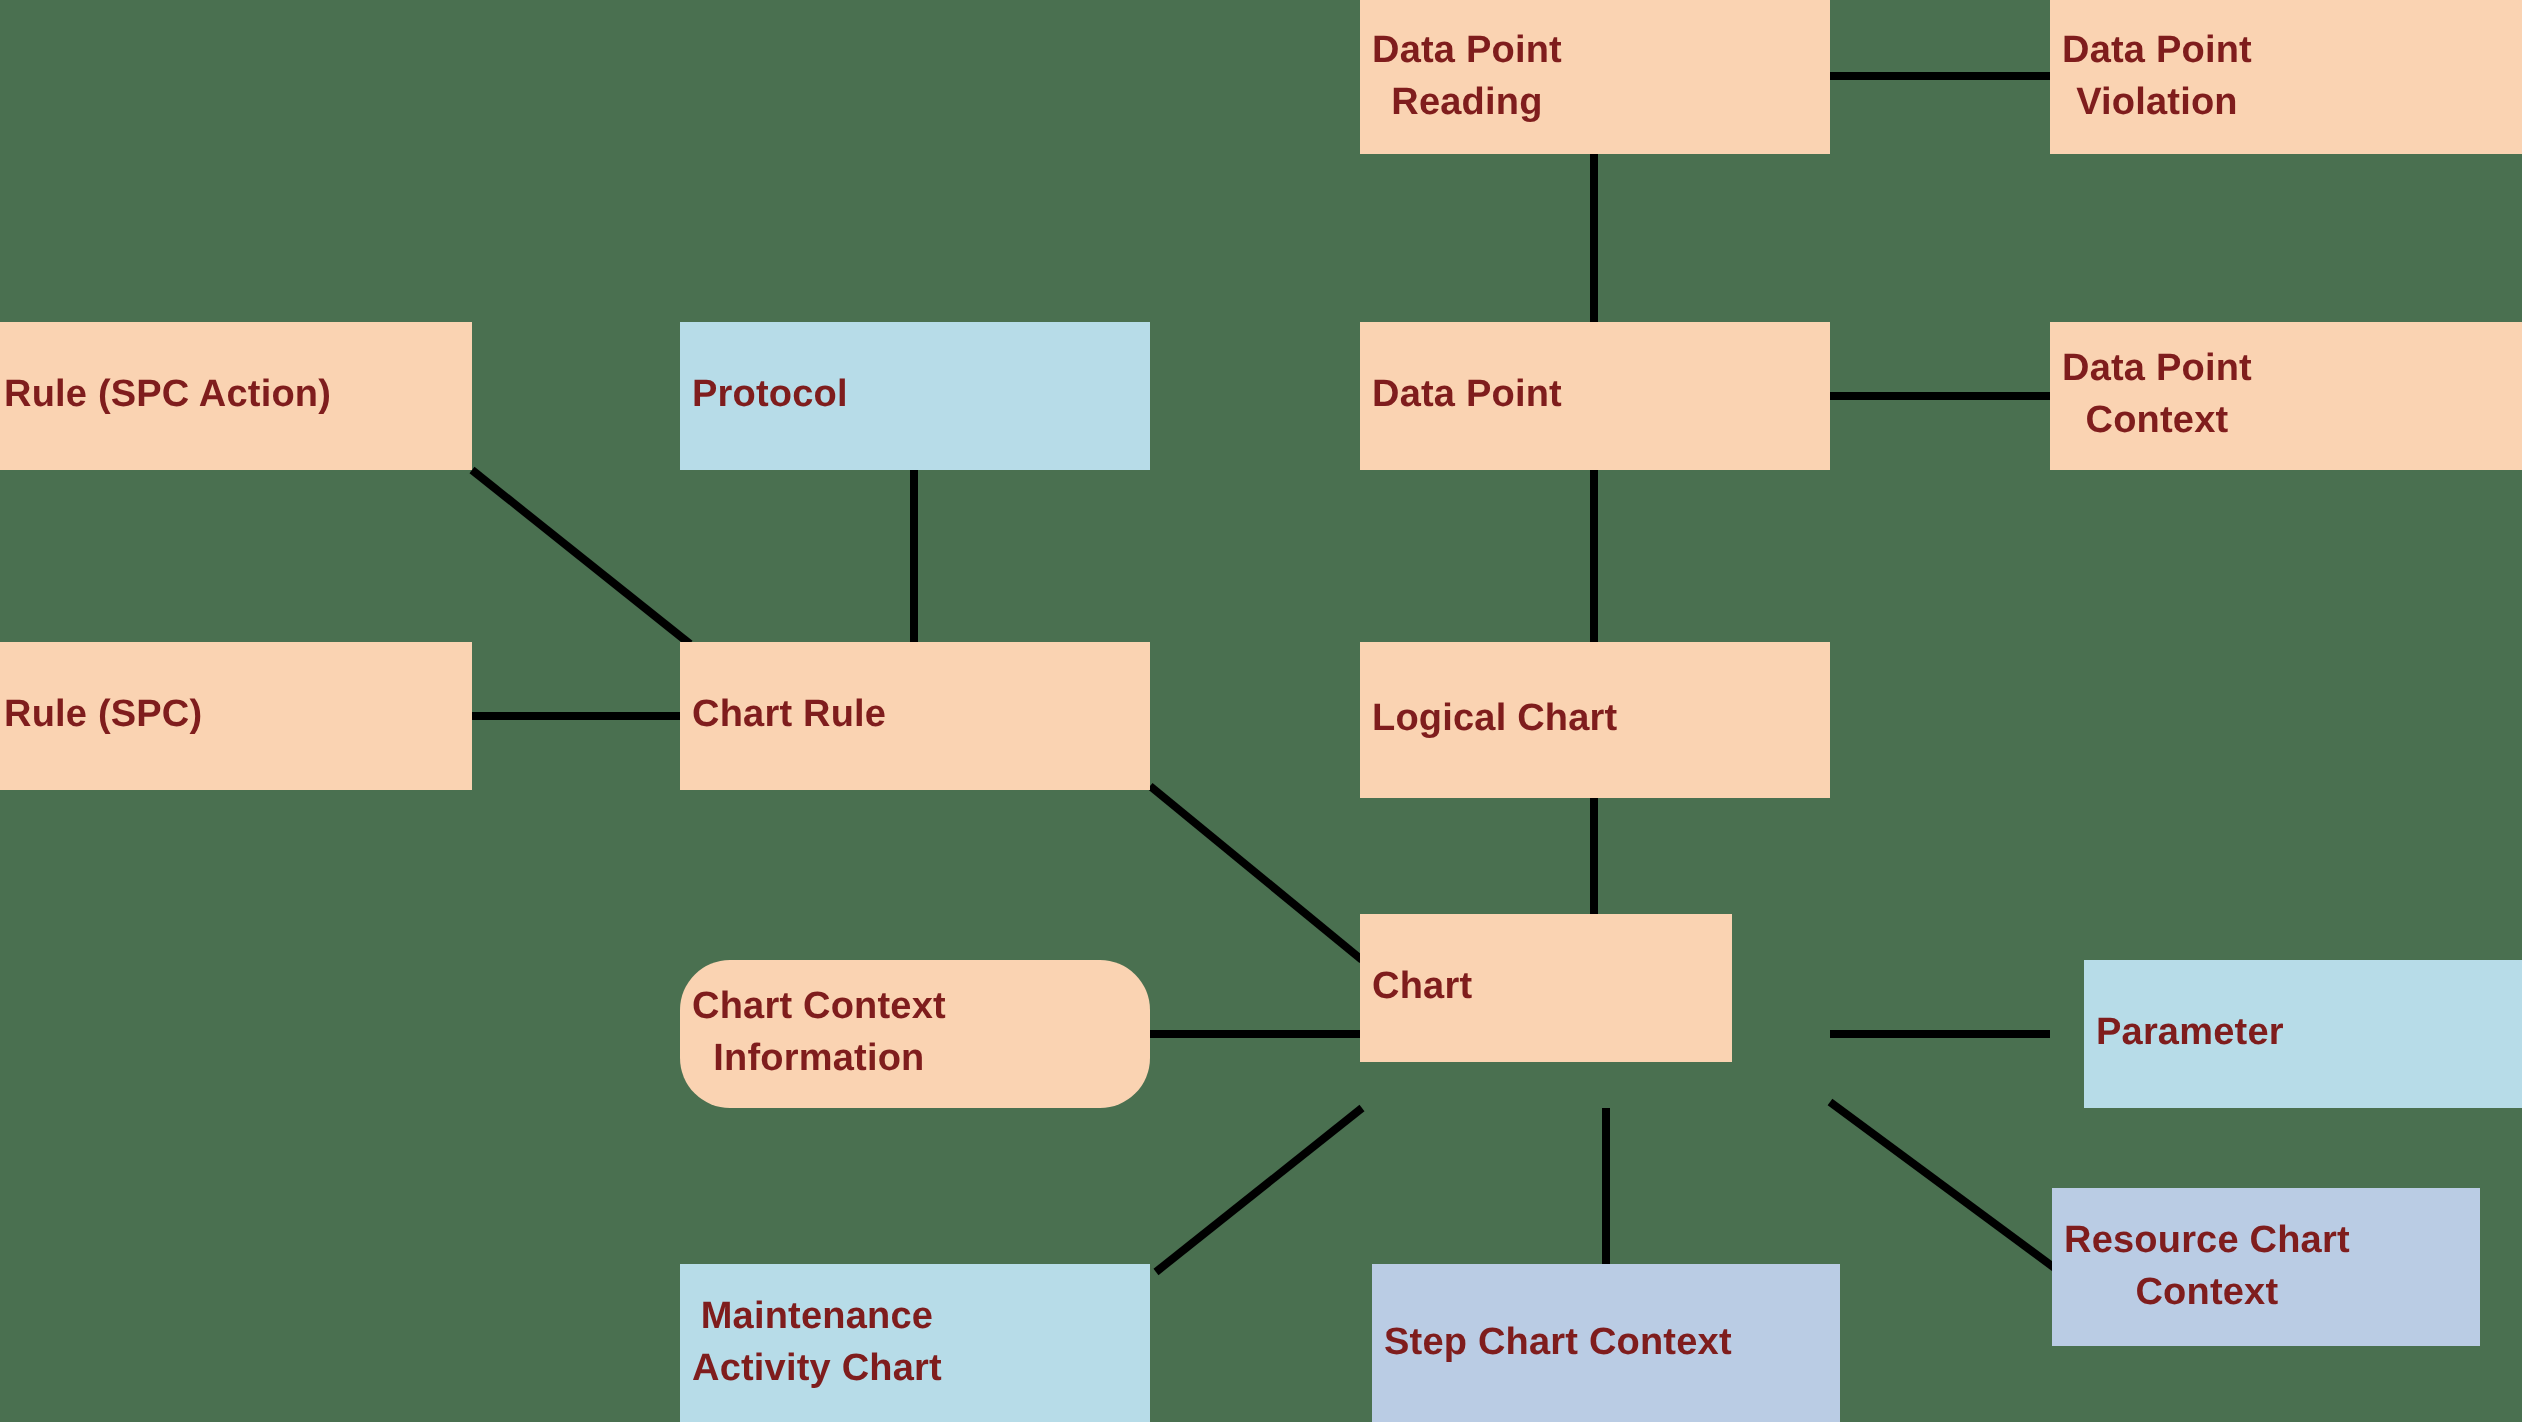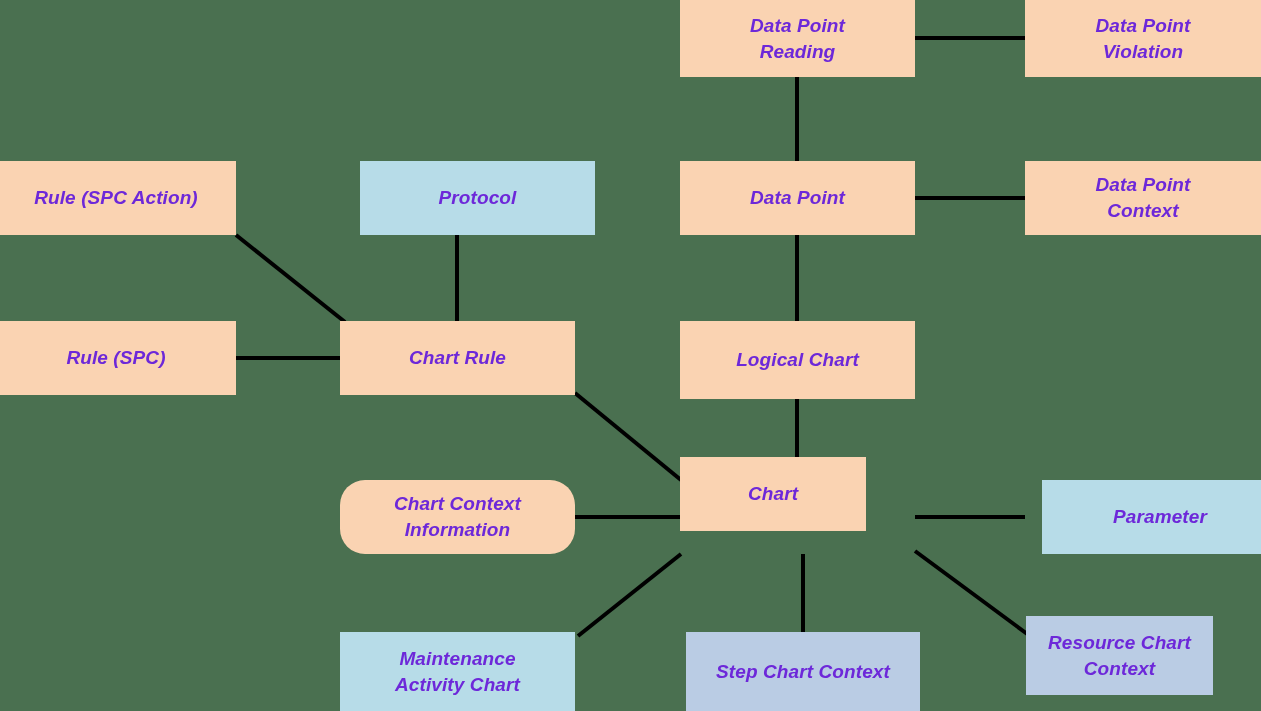--- a/index.html
+++ b/index.html
@@ -24,30 +24,29 @@
     top: 0;
     width: 1261px;
     height: 711px;
     pointer-events: none;
   }
   .node {
     position: absolute;
     box-sizing: border-box;
     display: flex;
     align-items: center;
-    justify-content: center;
+    justify-content: flex-start;
     text-align: center;
     font-weight: bold;
     font-size: 19px;
     line-height: 1.35;
-    color: #6d28d9;
+    color: #7f1d1d;
     letter-spacing: 0.1px;
     padding: 2px 6px;
     z-index: 3;
-    font-style: italic;
   }
   .node-label {
     display: block;
     white-space: pre-line;
   }
 </style>
 </head>
 <body>
 
 <div id="canvas">
@@ -72,21 +71,21 @@
         <span class="node-label">Data Point
 Reading</span>
       </div>
       <div class="node" style="left: 1025px; top: 0px; width: 236px; height: 77px; background: rgb(250, 211, 178);">
         <span class="node-label">Data Point
 Violation</span>
       </div>
       <div class="node" style="left: -4px; top: 161px; width: 240px; height: 74px; background: rgb(250, 211, 178);">
         <span class="node-label">Rule (SPC Action)</span>
       </div>
-      <div class="node" style="left: 340px; top: 161px; width: 235px; height: 74px; background: rgb(183, 220, 232); margin-left: 20px;">
+      <div class="node" style="left: 340px; top: 161px; width: 235px; height: 74px; background: rgb(183, 220, 232);">
         <span class="node-label">Protocol</span>
       </div>
       <div class="node" style="left: 680px; top: 161px; width: 235px; height: 74px; background: rgb(250, 211, 178);">
         <span class="node-label">Data Point</span>
       </div>
       <div class="node" style="left: 1025px; top: 161px; width: 236px; height: 74px; background: rgb(250, 211, 178);">
         <span class="node-label">Data Point
 Context</span>
       </div>
       <div class="node" style="left: -4px; top: 321px; width: 240px; height: 74px; background: rgb(250, 211, 178);">
@@ -108,18 +107,18 @@
       <div class="node" style="left: 1025px; top: 480px; width: 236px; height: 74px; background: rgb(183, 220, 232); margin-left: 17px;">
         <span class="node-label">Parameter</span>
       </div>
       <div class="node" style="left: 340px; top: 632px; width: 235px; height: 79px; background: rgb(183, 220, 232);">
         <span class="node-label">Maintenance
 Activity Chart</span>
       </div>
       <div class="node" style="left: 686px; top: 632px; width: 234px; height: 79px; background: rgb(186, 204, 228);">
         <span class="node-label">Step Chart Context</span>
       </div>
-      <div class="node" style="left: 1026px; top: 616px; width: 187px; height: 79px; background: rgb(186, 204, 228);">
+      <div class="node" style="left: 1026px; top: 594px; width: 214px; height: 79px; background: rgb(186, 204, 228);">
         <span class="node-label">Resource Chart
 Context</span>
       </div>
     </div>
 </div>
 
 </body></html>

